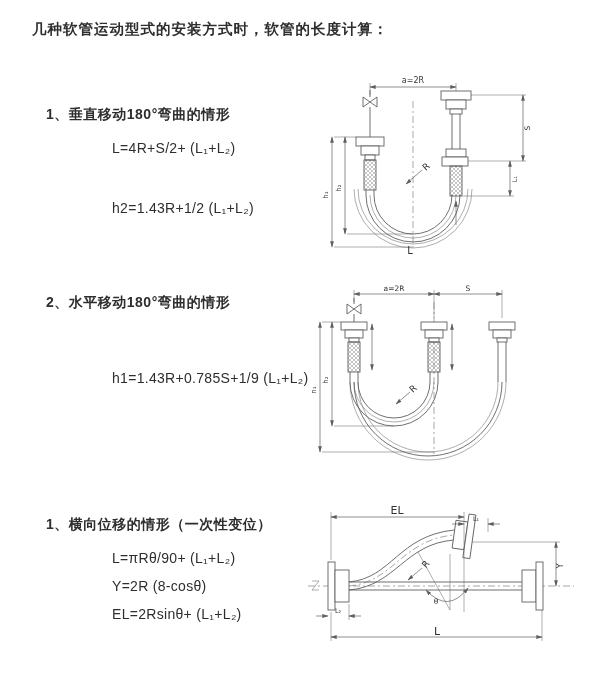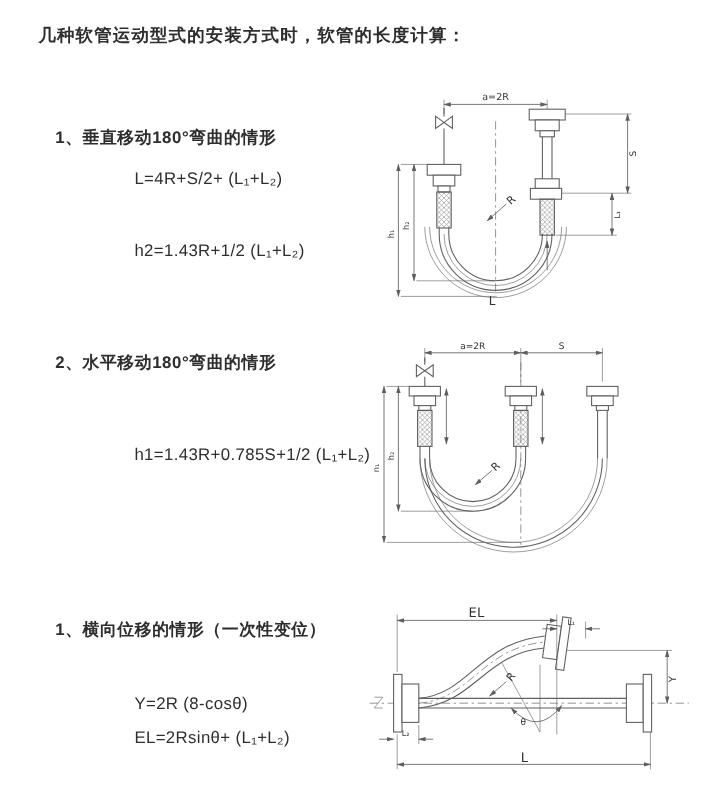--- a/index.html
+++ b/index.html
@@ -31,23 +31,24 @@
 
 <div class="page">
 
   <div class="doc-title">几种软管运动型式的安装方式时，软管的长度计算：</div>
 
   <div class="sec-heading" style="left:46px;top:106px;">1、垂直移动180°弯曲的情形</div>
   <div class="formula" style="top:140px;">L=4R+S/2+ (L₁+L₂)</div>
   <div class="formula" style="top:200px;">h2=1.43R+1/2 (L₁+L₂)</div>
 
   <div class="sec-heading" style="left:46px;top:294px;">2、水平移动180°弯曲的情形</div>
-  <div class="formula" style="top:370px;">h1=1.43R+0.785S+1/2 (L₁+L₂)</div>
+  <div class="formula" style="top:370px;">h1=1.43R+0.785S+1/9 (L₁+L₂)</div>
 
   <div class="sec-heading" style="left:46px;top:516px;">1、横向位移的情形（一次性变位）</div>
+  <div class="formula" style="top:550px;">L=πRθ/90+ (L₁+L₂)</div>
   <div class="formula" style="top:578px;">Y=2R (8-cosθ)</div>
   <div class="formula" style="top:606px;">EL=2Rsinθ+ (L₁+L₂)</div>
 
   <svg class="dg" style="left:318px;top:73px;" width="222" height="182" viewBox="0 0 222 182">
     <defs>
       <marker id="d1ar" viewBox="0 0 10 6" refX="9" refY="3" markerWidth="9" markerHeight="5.4" orient="auto-start-reverse">
         <path d="M0,0 L10,3 L0,6 z" fill="#5f5f5f"></path>
       </marker>
       <pattern id="d1h" width="4" height="4" patternUnits="userSpaceOnUse">
         <path d="M0,0 L4,4 M4,0 L0,4" stroke="#8d8d8d" stroke-width="0.5"></path>

